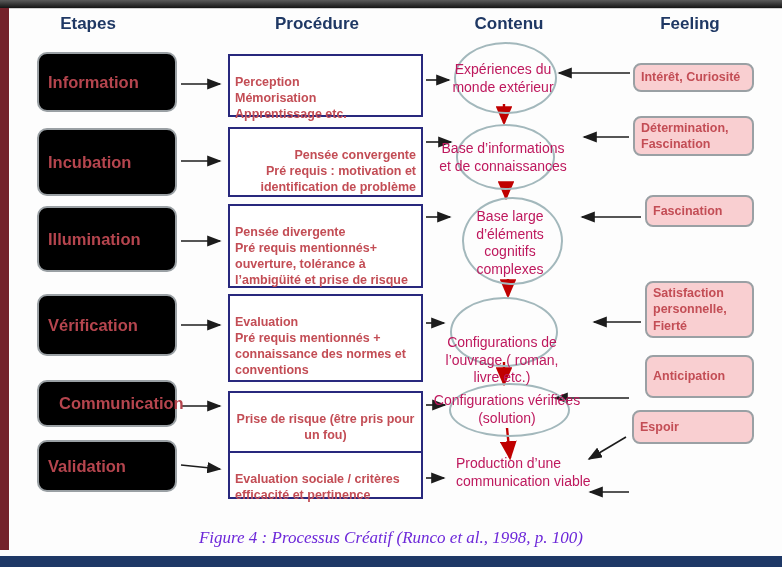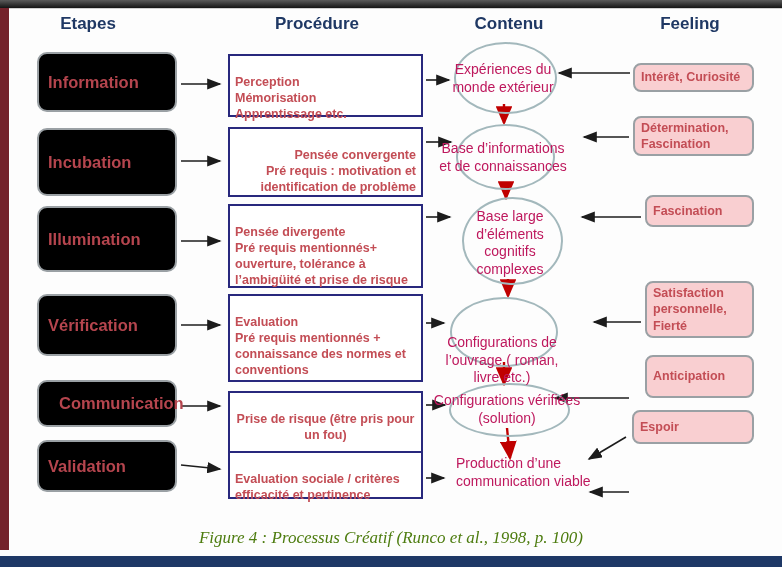--- a/index.html
+++ b/index.html
@@ -53,21 +53,21 @@
   .f0{left:633px;top:63px;width:121px;height:29px;}
   .f1{left:633px;top:116px;width:121px;height:40px;}
   .f2{left:645px;top:195px;width:109px;height:32px;}
   .f3{left:645px;top:281px;width:109px;height:57px;}
   .f4{left:645px;top:355px;width:109px;height:43px;}
   .f5{left:632px;top:410px;width:122px;height:34px;}
 
   .arrows{position:absolute;left:0;top:0;pointer-events:none;}
 
   .caption{position:absolute;left:0;top:528px;width:782px;text-align:center;
-           font-family:"Liberation Serif",serif;font-style:italic;font-size:17px;color:#4d7c0f;}
+           font-family:"Liberation Serif",serif;font-style:italic;font-size:17px;color:#6d28d9;}
 </style>
 </head>
 <body>
 
 <div id="slide">
 
   <div class="topbar"></div>
   <div class="leftbar"></div>
   <div class="bottombar"></div>
 

